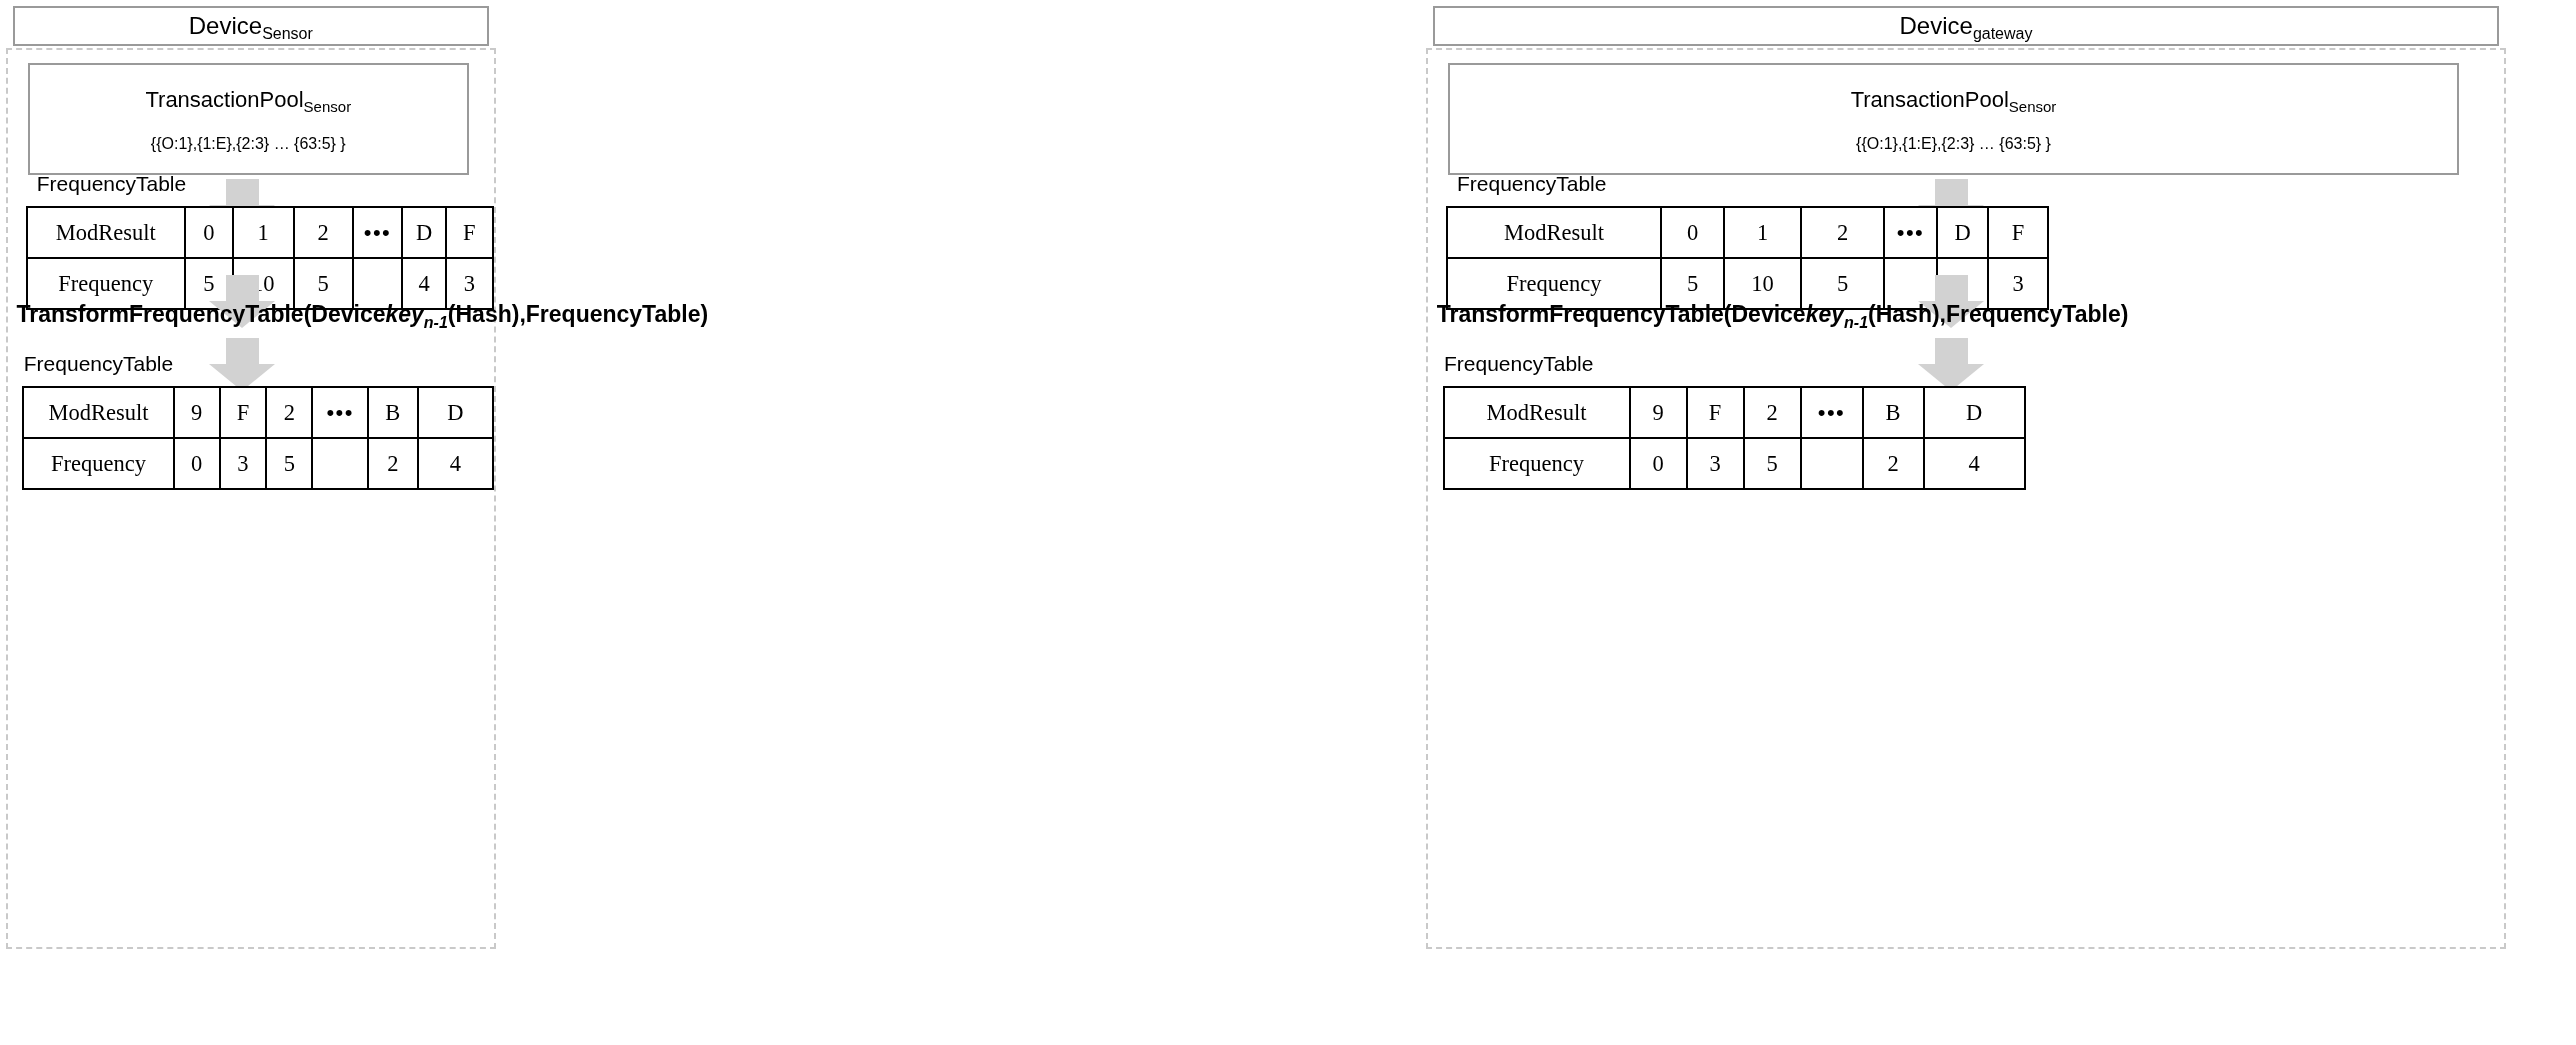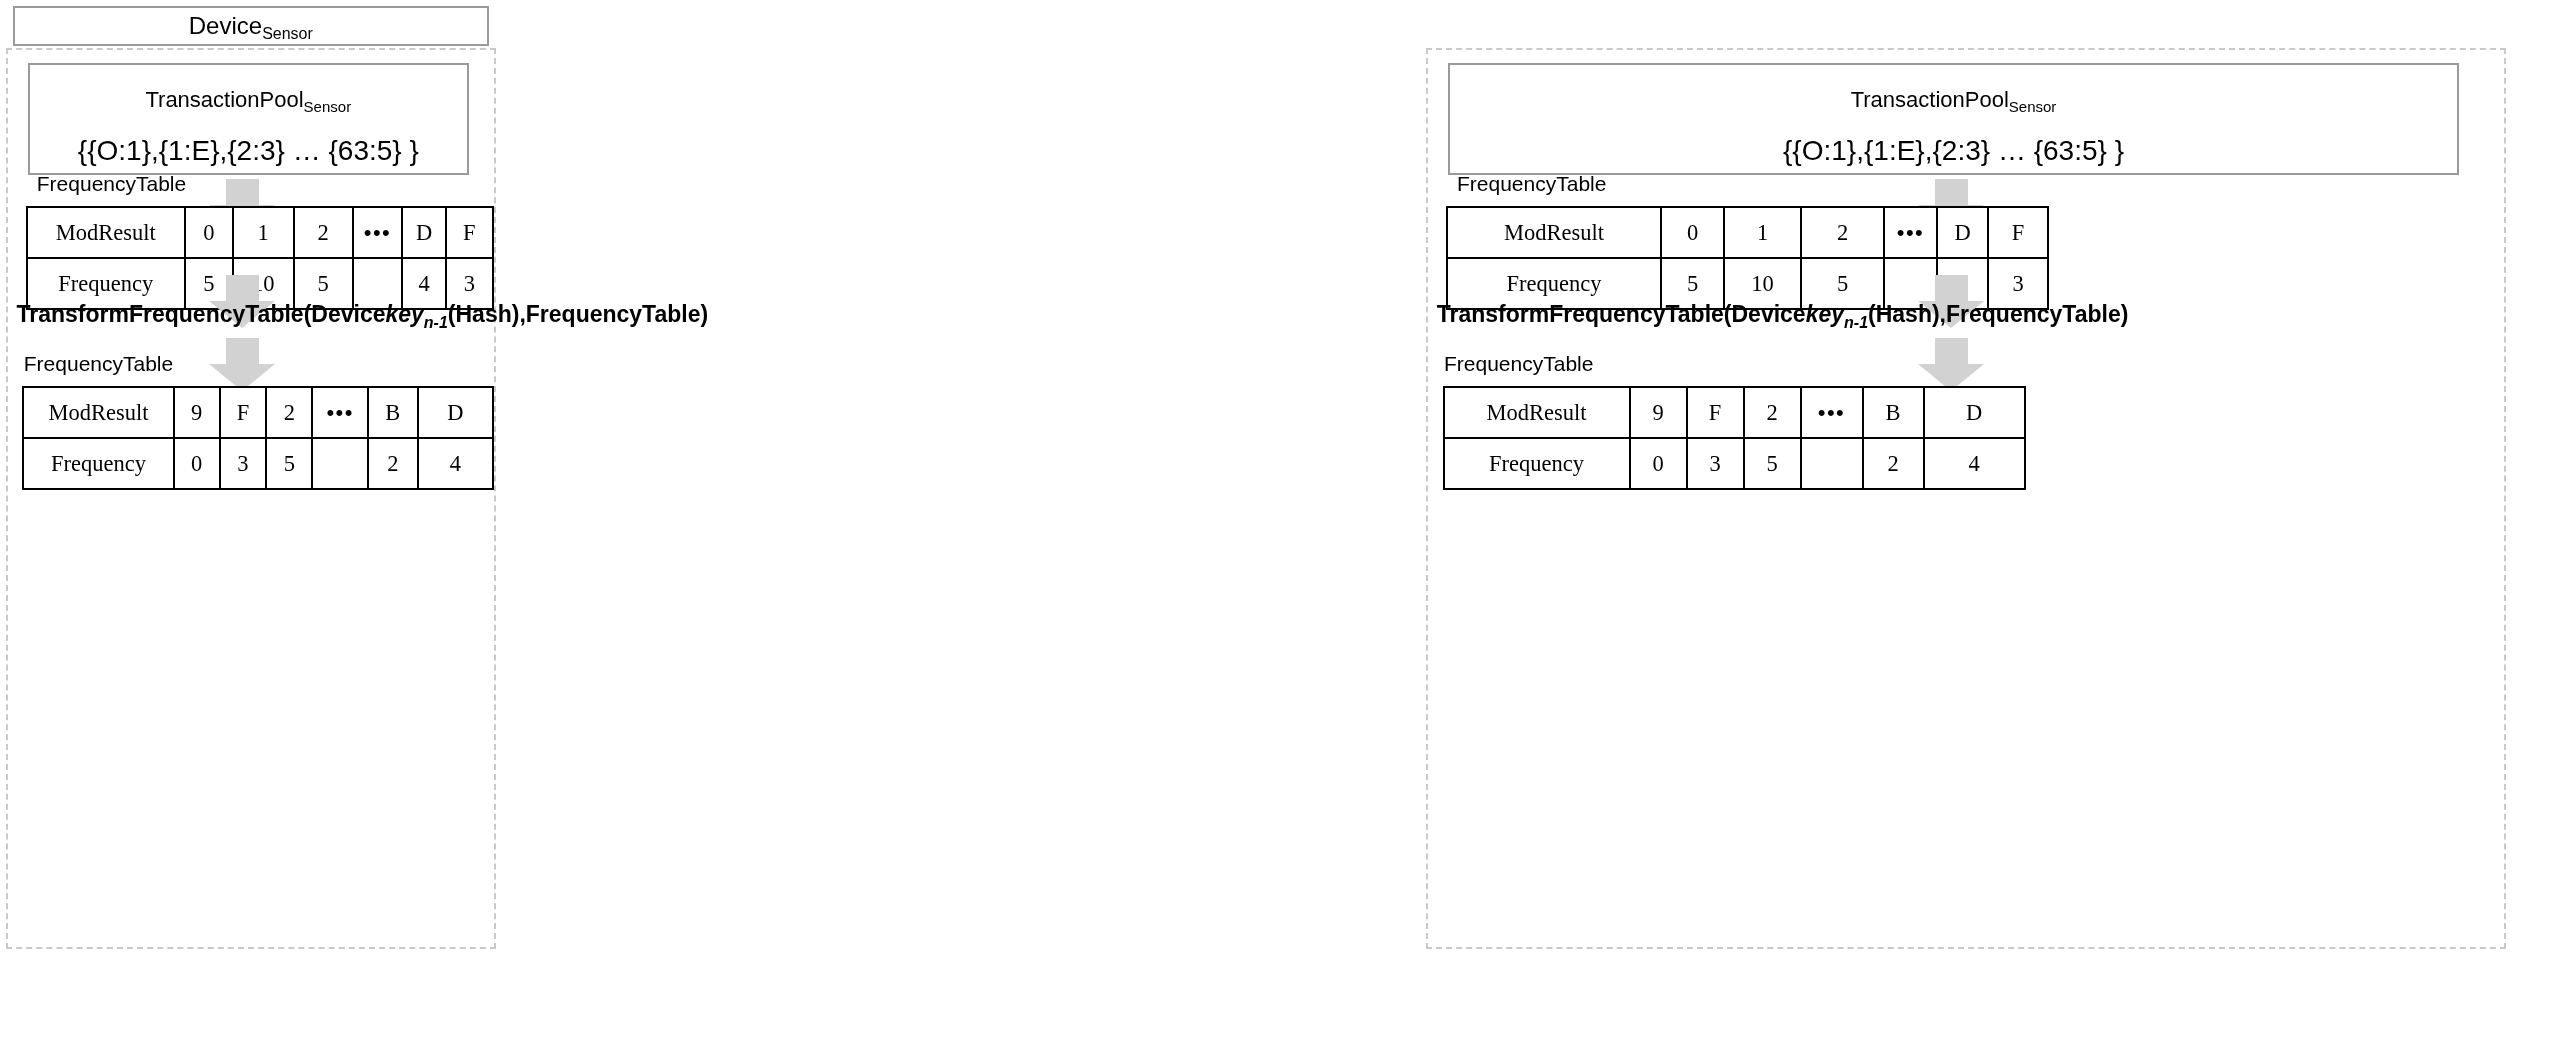--- a/index.html
+++ b/index.html
@@ -76,21 +76,21 @@
     font-size: 22px;
     margin-top: 22px;
     white-space: nowrap;
   }
   .pool-title .sub {
     font-size: 15px;
     position: relative;
     top: 5px;
   }
   .pool-content {
-    font-size: 28px;
+    font-size: 16px;
     margin-top: 22px;
     white-space: nowrap;
   }
 
   
   .block-arrow {
     position: absolute;
     background: #d2d2d2;
     width: 33px;
     height: 26px;
@@ -231,20 +231,25 @@
         <td>4</td>
       </tr>
     </tbody>
       </table>
 
   </div>
 </div>
 
 <div class="panel" id="panel-right">
 
+  <div class="device-header">
+    <div class="device-title">
+      <span>Device</span><span class="sub">gateway</span>
+    </div>
+  </div>
 
   <div class="dashed-body">
 
     <div class="pool-box">
       <div class="pool-title">
         <span>TransactionPool</span><span class="sub">Sensor</span>
       </div>
       <div class="pool-content">{{O:1},{1:E},{2:3} … {63:5} }</div>
     </div>
 

